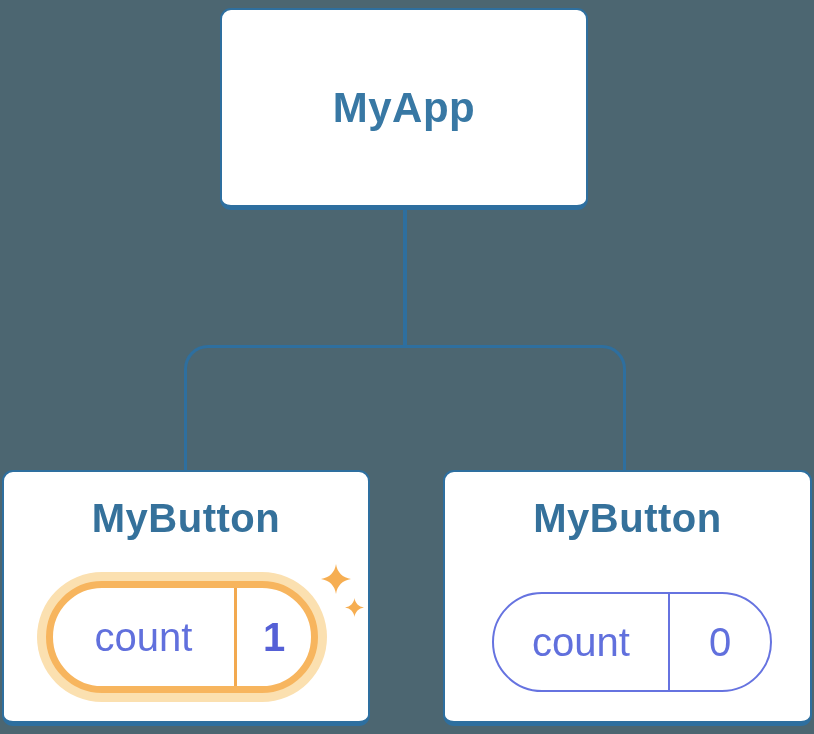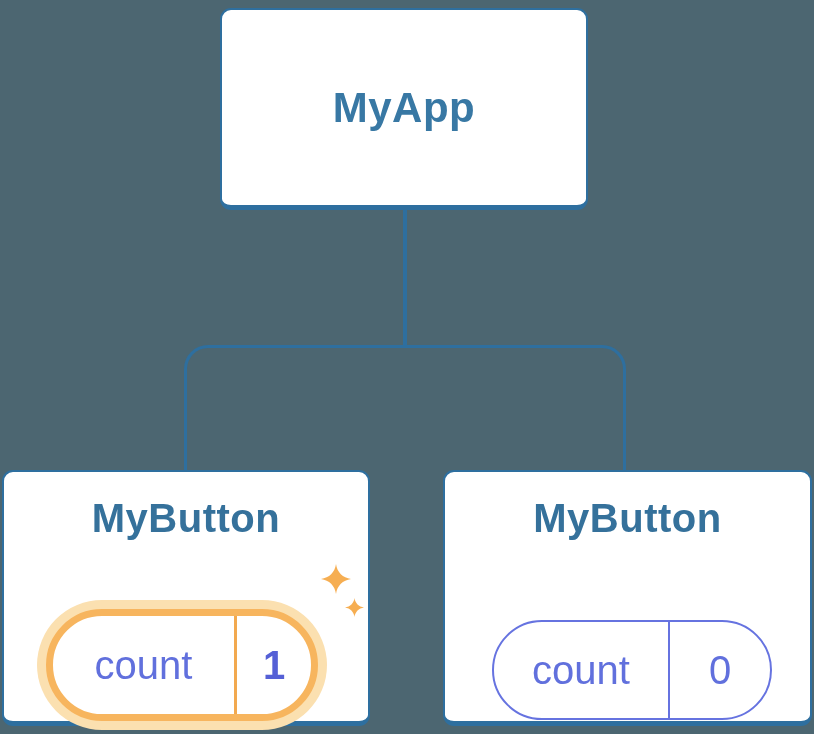--- a/index.html
+++ b/index.html
@@ -30,21 +30,21 @@
   .card-child{top:470px;width:368px;height:256px;}
   .card-left{left:2px;}
   .card-right{left:443px;width:369px;}
   .child-title{
     position:absolute;left:0;top:24px;width:100%;text-align:center;
     font-size:40px;font-weight:700;color:var(--subheading);letter-spacing:.5px;
   }
 
   .pill{
     position:absolute;display:flex;align-items:stretch;background:var(--card_bg);
-    border-radius:999px;overflow:hidden;margin-top:28px;
+    border-radius:999px;overflow:hidden;
   }
   .pill-label{flex:1;display:flex;align-items:center;justify-content:center;
     font-size:40px;color:var(--indigo_text);}
   .pill-value{display:flex;align-items:center;justify-content:center;
     font-size:40px;color:var(--indigo_text);}
 
   .pill-highlight{
     left:42px;top:109px;width:272px;height:112px;
     border:7px solid var(--orange_ring);
     box-shadow:0 0 0 9px var(--orange_halo);

